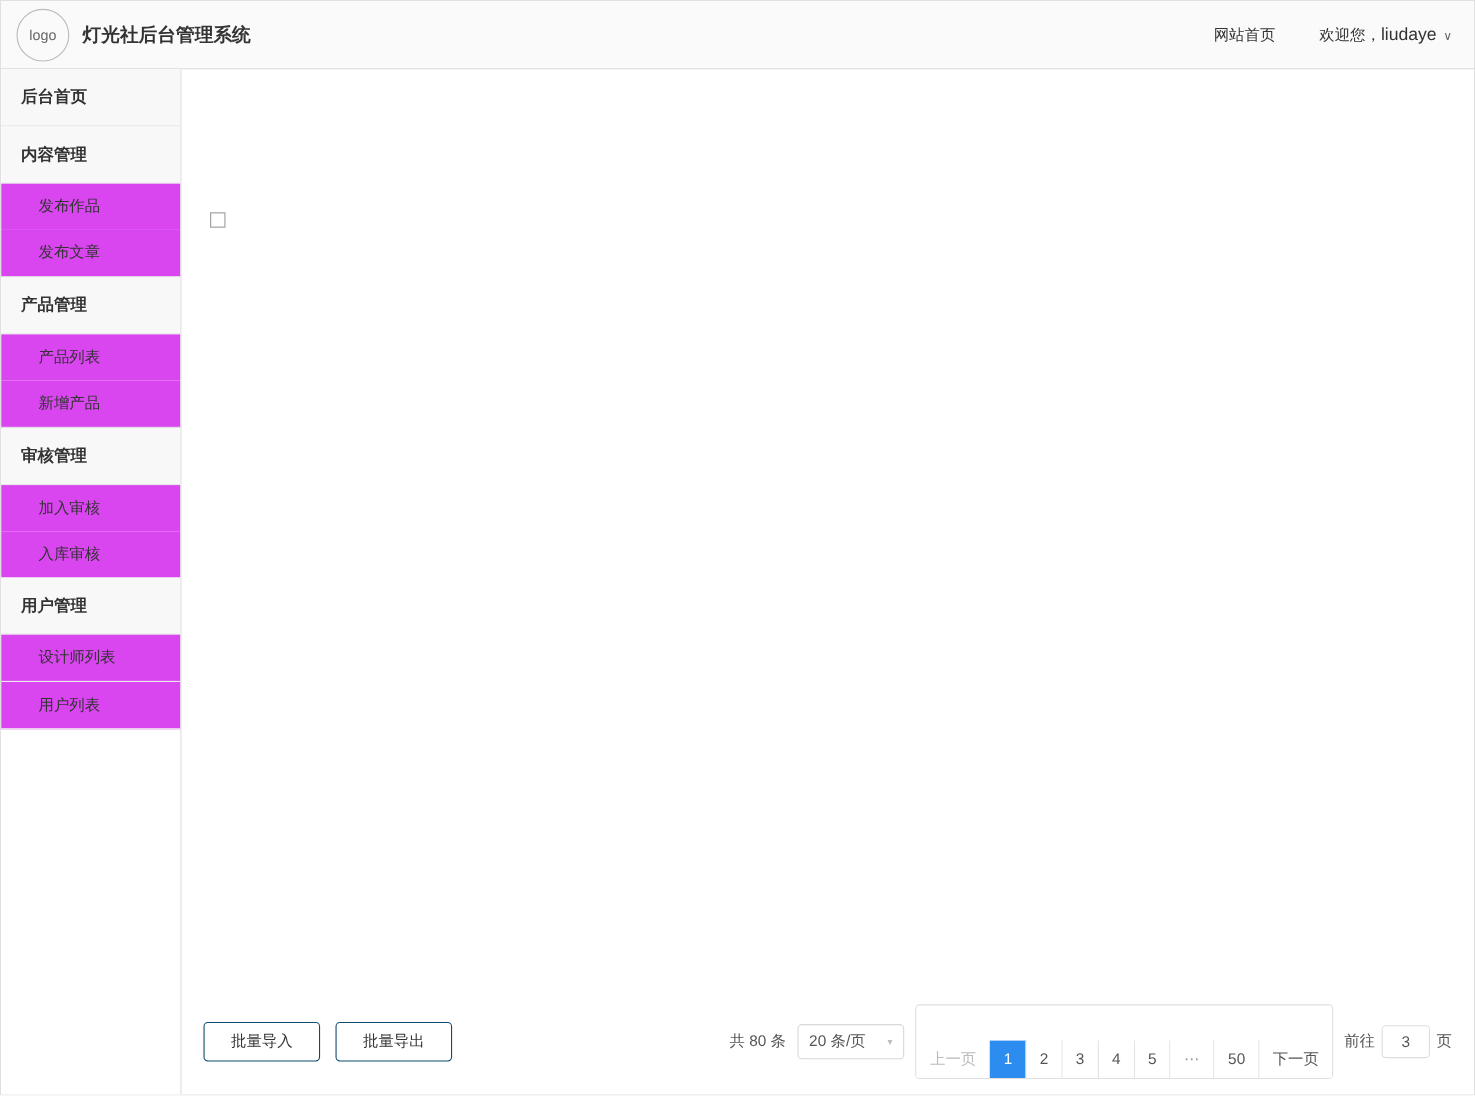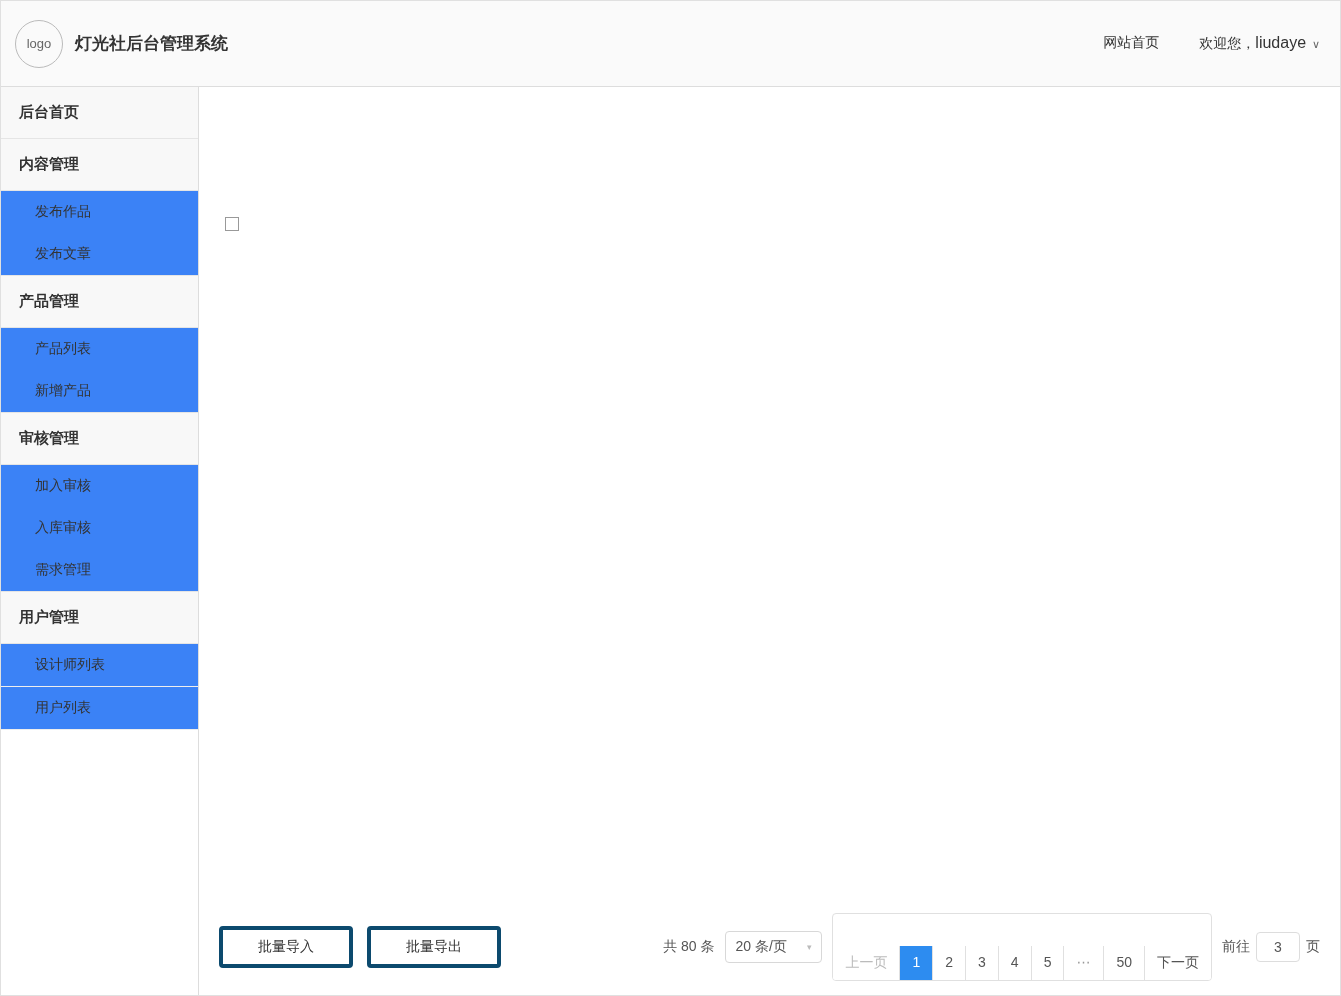--- a/index.html
+++ b/index.html
@@ -18,21 +18,21 @@
 }
 .app {
   display: flex;
   flex-direction: column;
   height: 996px;
   border: 1px solid #e0e0e0;
 }
 .header {
   display: flex;
   align-items: center;
-  height: 86px;
+  height: 62px;
   background: #fafafa;
   border-bottom: 1px solid #ddd;
   padding: 0 20px 0 14px;
 }
 .logo-circle {
   width: 48px;
   height: 48px;
   border: 1px solid #bbb;
   border-radius: 50%;
   display: flex;
@@ -43,21 +43,21 @@
   margin-right: 12px;
 }
 .app-title {
   font-size: 17px;
   font-weight: 600;
   color: #333;
 }
 .header-right {
   margin-left: auto;
   display: flex;
-  align-items: flex-start;
+  align-items: flex-end;
   gap: 40px;
   font-size: 14px;
 }
 .home-link {
   color: #333;
   cursor: pointer;
 }
 .welcome {
   color: #333;
 }
@@ -68,21 +68,21 @@
   font-size: 11px;
   color: #666;
   margin-left: 2px;
 }
 .body {
   display: flex;
   flex: 1;
   overflow: hidden;
 }
 .sidebar {
-  width: 198px;
+  width: 164px;
   border-right: 1px solid #ddd;
   background: #fff;
   overflow-y: auto;
 }
 .menu-header {
   padding: 16px 18px;
   background: #f8f8f8;
   border-bottom: 1px solid #e5e5e5;
   font-size: 15px;
   font-weight: 600;
@@ -90,21 +90,21 @@
   cursor: pointer;
 }
 .menu-header.first {
   border-top: none;
 }
 .menu-item {
   padding: 12px 18px 12px 34px;
   font-size: 14px;
   color: #333;
   cursor: pointer;
-  background: #3b82f6;
+  background: #d946ef;
 }
 .menu-group-end {
   border-bottom: 1px solid #e5e5e5;
 }
 .menu-item.bordered {
   border-bottom: 1px solid #eee;
 }
 .main {
   flex: 1;
   display: flex;
@@ -124,22 +124,22 @@
   display: inline-block;
   cursor: pointer;
 }
 .footer {
   display: flex;
   align-items: center;
   padding: 14px 20px;
   gap: 14px;
 }
 .btn {
-  padding: 8px 35px;
-  border: 4px solid #0c4a6e;
+  padding: 8px 24px;
+  border: 1px solid #0c4a6e;
   background: #fff;
   border-radius: 4px;
   font-size: 14px;
   color: #333;
   cursor: pointer;
 }
 .footer-right {
   margin-left: auto;
   display: flex;
   align-items: center;
@@ -237,21 +237,20 @@
       <div class="menu-item">发布作品</div>
       <div class="menu-item menu-group-end">发布文章</div>
 
       <div class="menu-header">产品管理</div>
       <div class="menu-item">产品列表</div>
       <div class="menu-item menu-group-end">新增产品</div>
 
       <div class="menu-header">审核管理</div>
       <div class="menu-item">加入审核</div>
       <div class="menu-item">入库审核</div>
-      <div class="menu-item menu-group-end">需求管理</div>
 
       <div class="menu-header">用户管理</div>
       <div class="menu-item bordered">设计师列表</div>
       <div class="menu-item bordered">用户列表</div>
     </div>
 
     <div class="main">
       <div class="content">
         <span class="checkbox-box"></span>
       </div>

